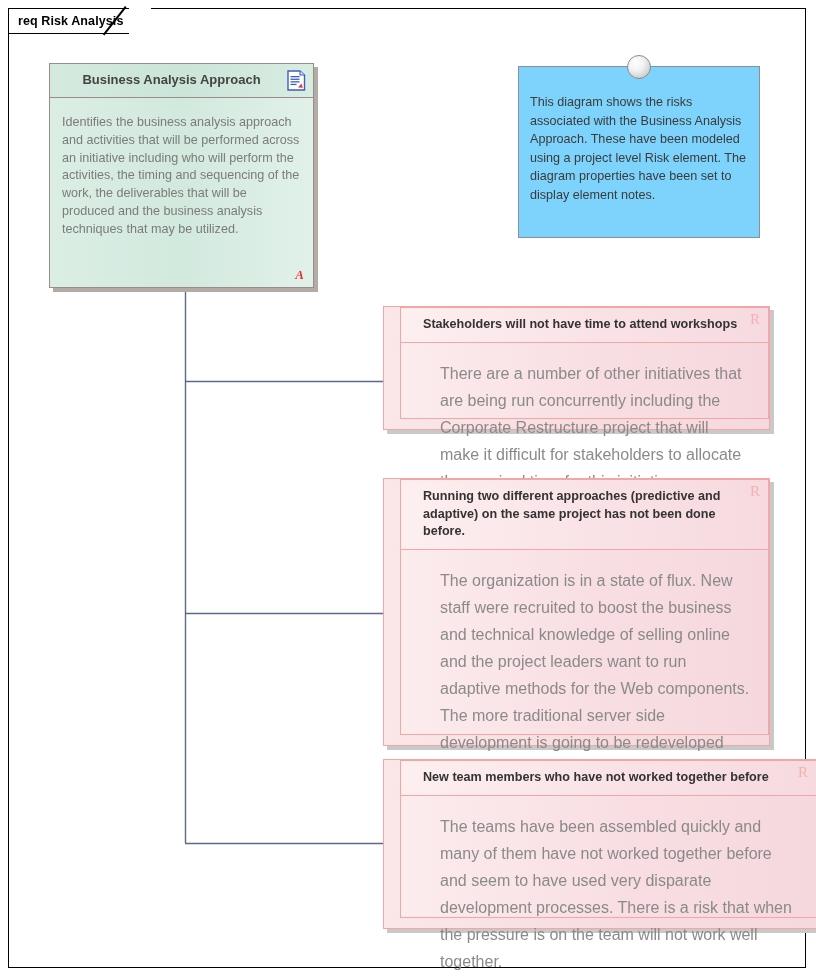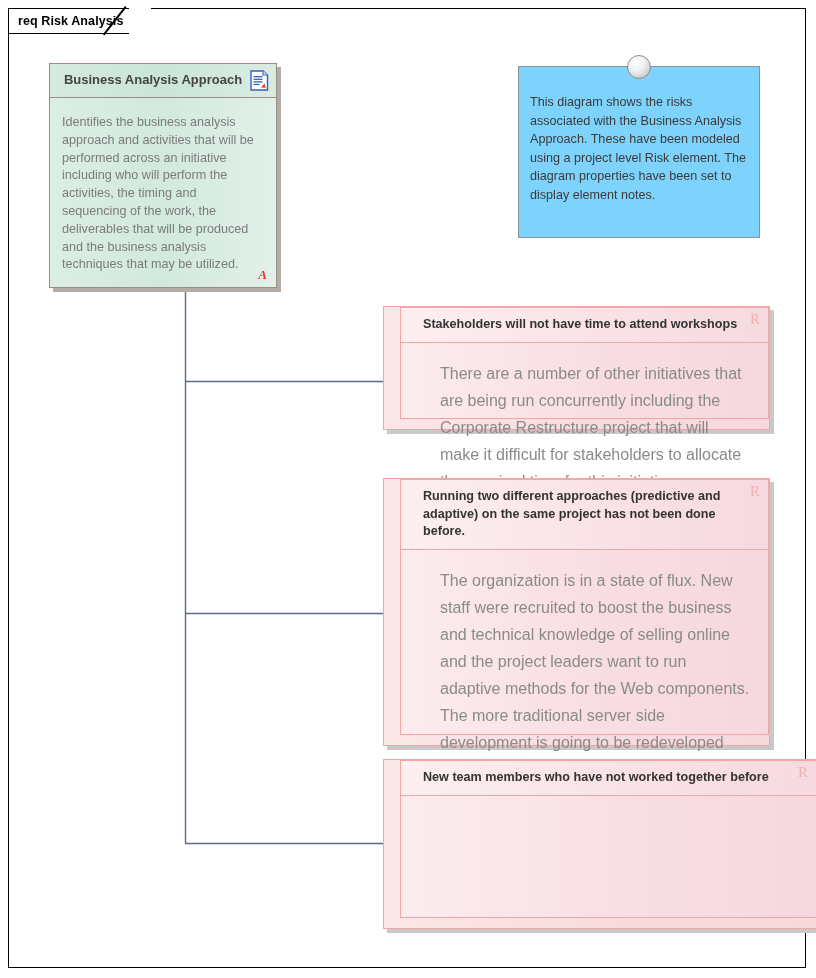--- a/index.html
+++ b/index.html
@@ -98,21 +98,21 @@
     right: -4px;
     bottom: -4px;
     background: #b9b9b9;
     z-index: 0;
   }
 
   
   #business-analysis-approach {
     left: 49px;
     top: 63px;
-    width: 228px;
+    width: 265px;
     height: 225px;
     z-index: 3;
   }
   #business-analysis-approach .shadow { background: #b2aba6; }
   #business-analysis-approach .box {
     position: relative;
     z-index: 1;
     width: 100%;
     height: 100%;
     box-sizing: border-box;
@@ -385,15 +385,18 @@
 </div>
 
 <div id="risk-new-team-members" class="risk">
   <div class="outer-shadow"></div>
   <div class="outer">
     <div class="inner">
       <div class="r-hdr">
         <div class="r-title">New team members who have not worked together before</div>
         <span class="r-mark">R</span>
       </div>
+      <div class="r-body">
+        <div class="r-notes">The teams have been assembled quickly and many of them have not worked together before and seem to have used very disparate development processes. There is a risk that when the pressure is on the team will not work well together.</div>
+      </div>
     </div>
   </div>
 </div>
 
 </body></html>

